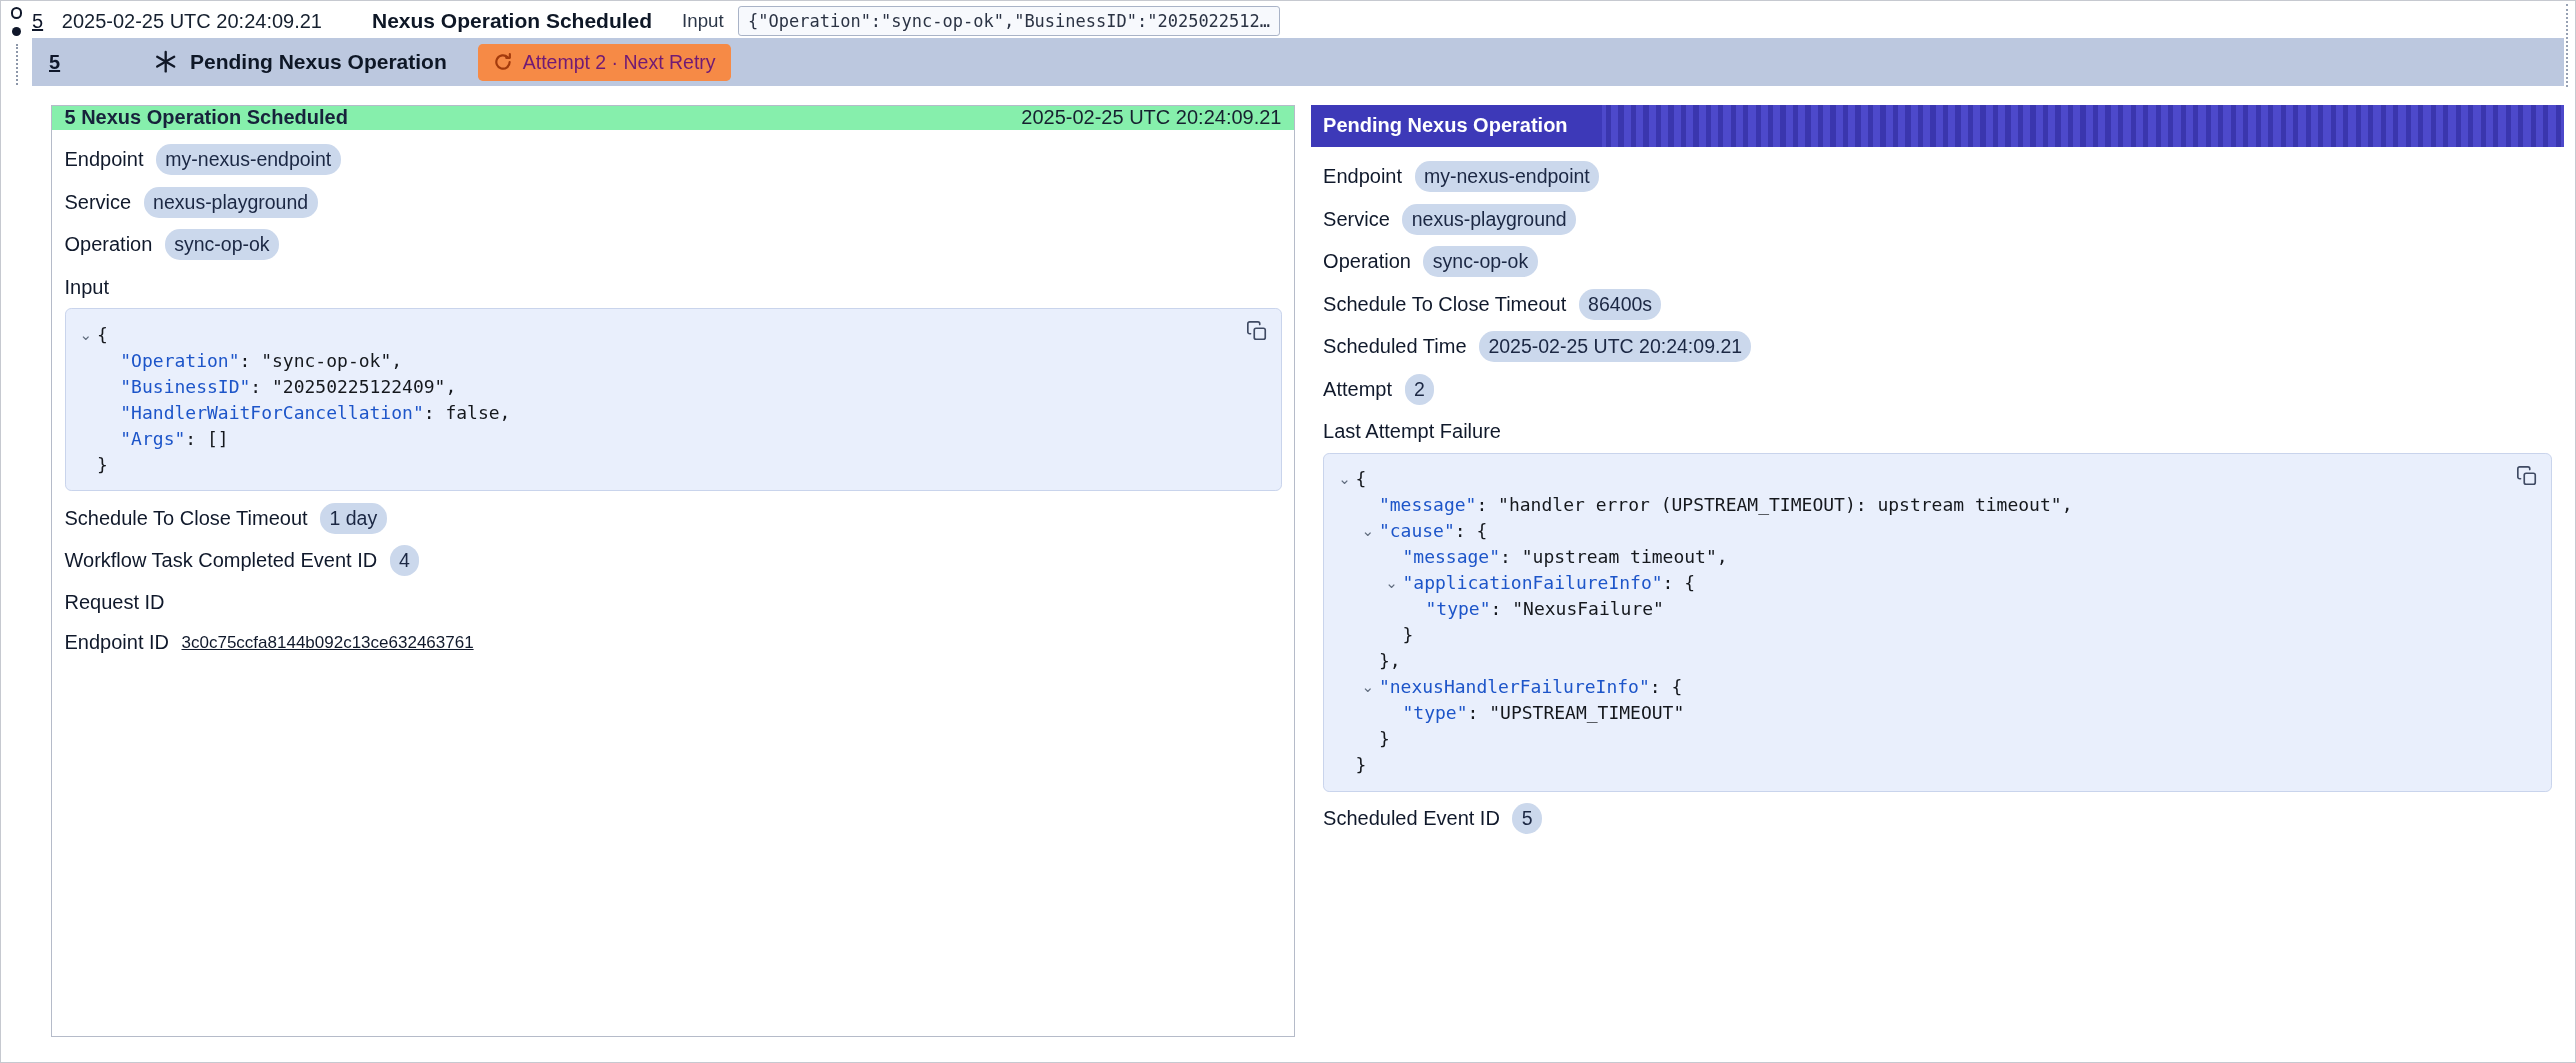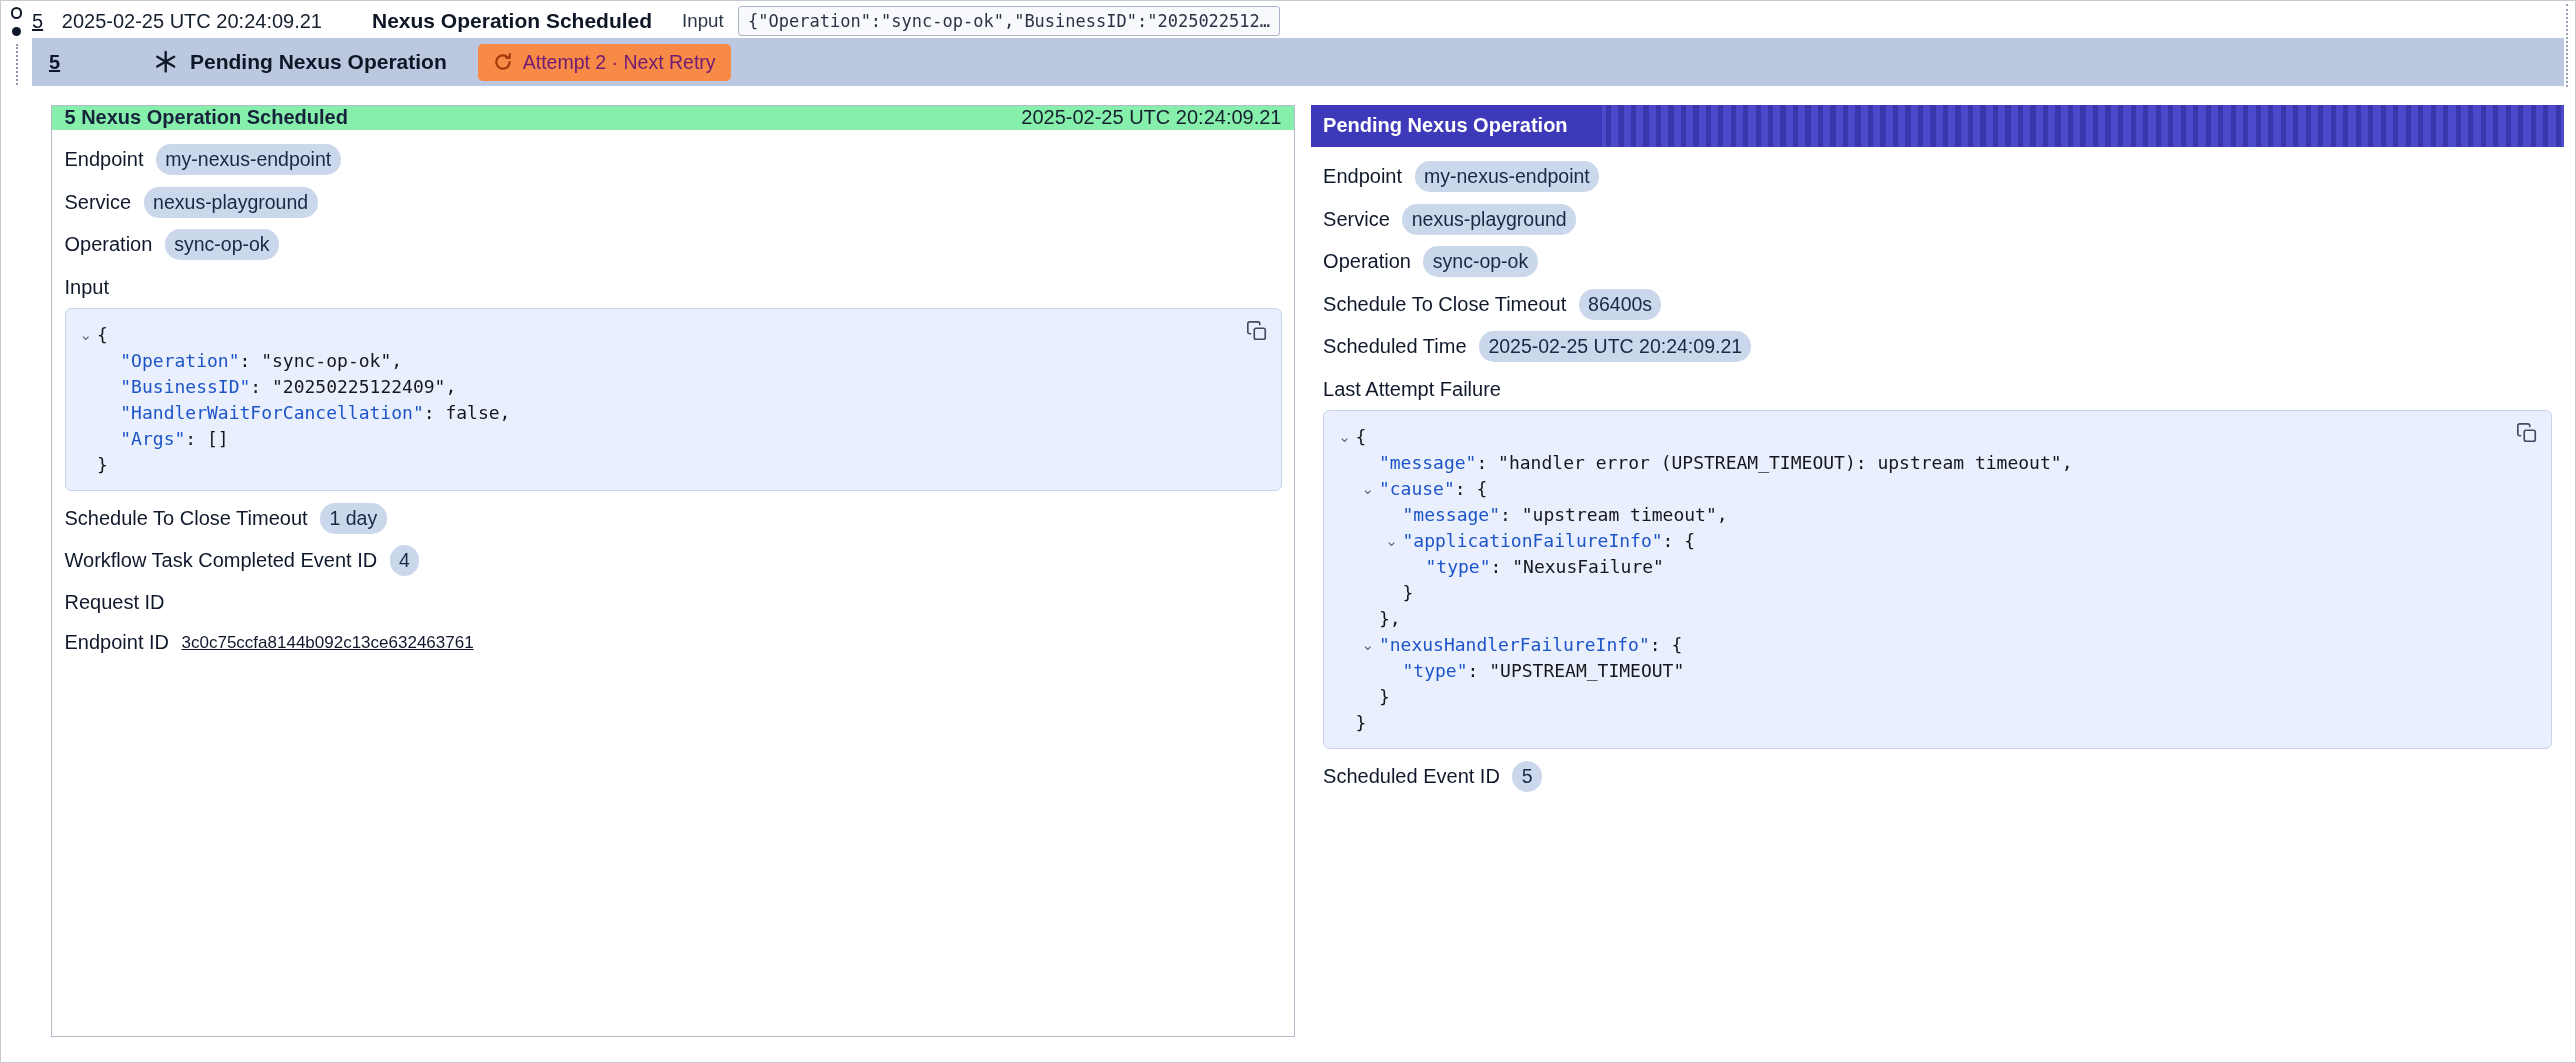--- a/index.html
+++ b/index.html
@@ -251,20 +251,24 @@
               <span class="field-label">Operation</span>
               <span class="badge">sync-op-ok</span>
             </div>
             <div class="field-row">
               <span class="field-label">Schedule To Close Timeout</span>
               <span class="badge">86400s</span>
             </div>
             <div class="field-row">
               <span class="field-label">Scheduled Time</span>
               <span class="badge">2025-02-25 UTC 20:24:09.21</span>
+            </div>
+            <div class="field-row">
+              <span class="field-label">Attempt</span>
+              <span class="badge">2</span>
             </div>
           </div>
         <div class="section-label">Last Attempt Failure</div>
         <div class="code-block">
           <button class="copy-button">
             <svg width="22" height="22" viewBox="0 0 24 24" fill="none" stroke="#3f4a63" stroke-width="1.8" stroke-linecap="round" stroke-linejoin="round">
               <rect x="9" y="9" width="12" height="12" rx="2"></rect>
               <path d="M5 15H4a2 2 0 0 1-2-2V4a2 2 0 0 1 2-2h9a2 2 0 0 1 2 2v1"></path>
             </svg>
           </button>

